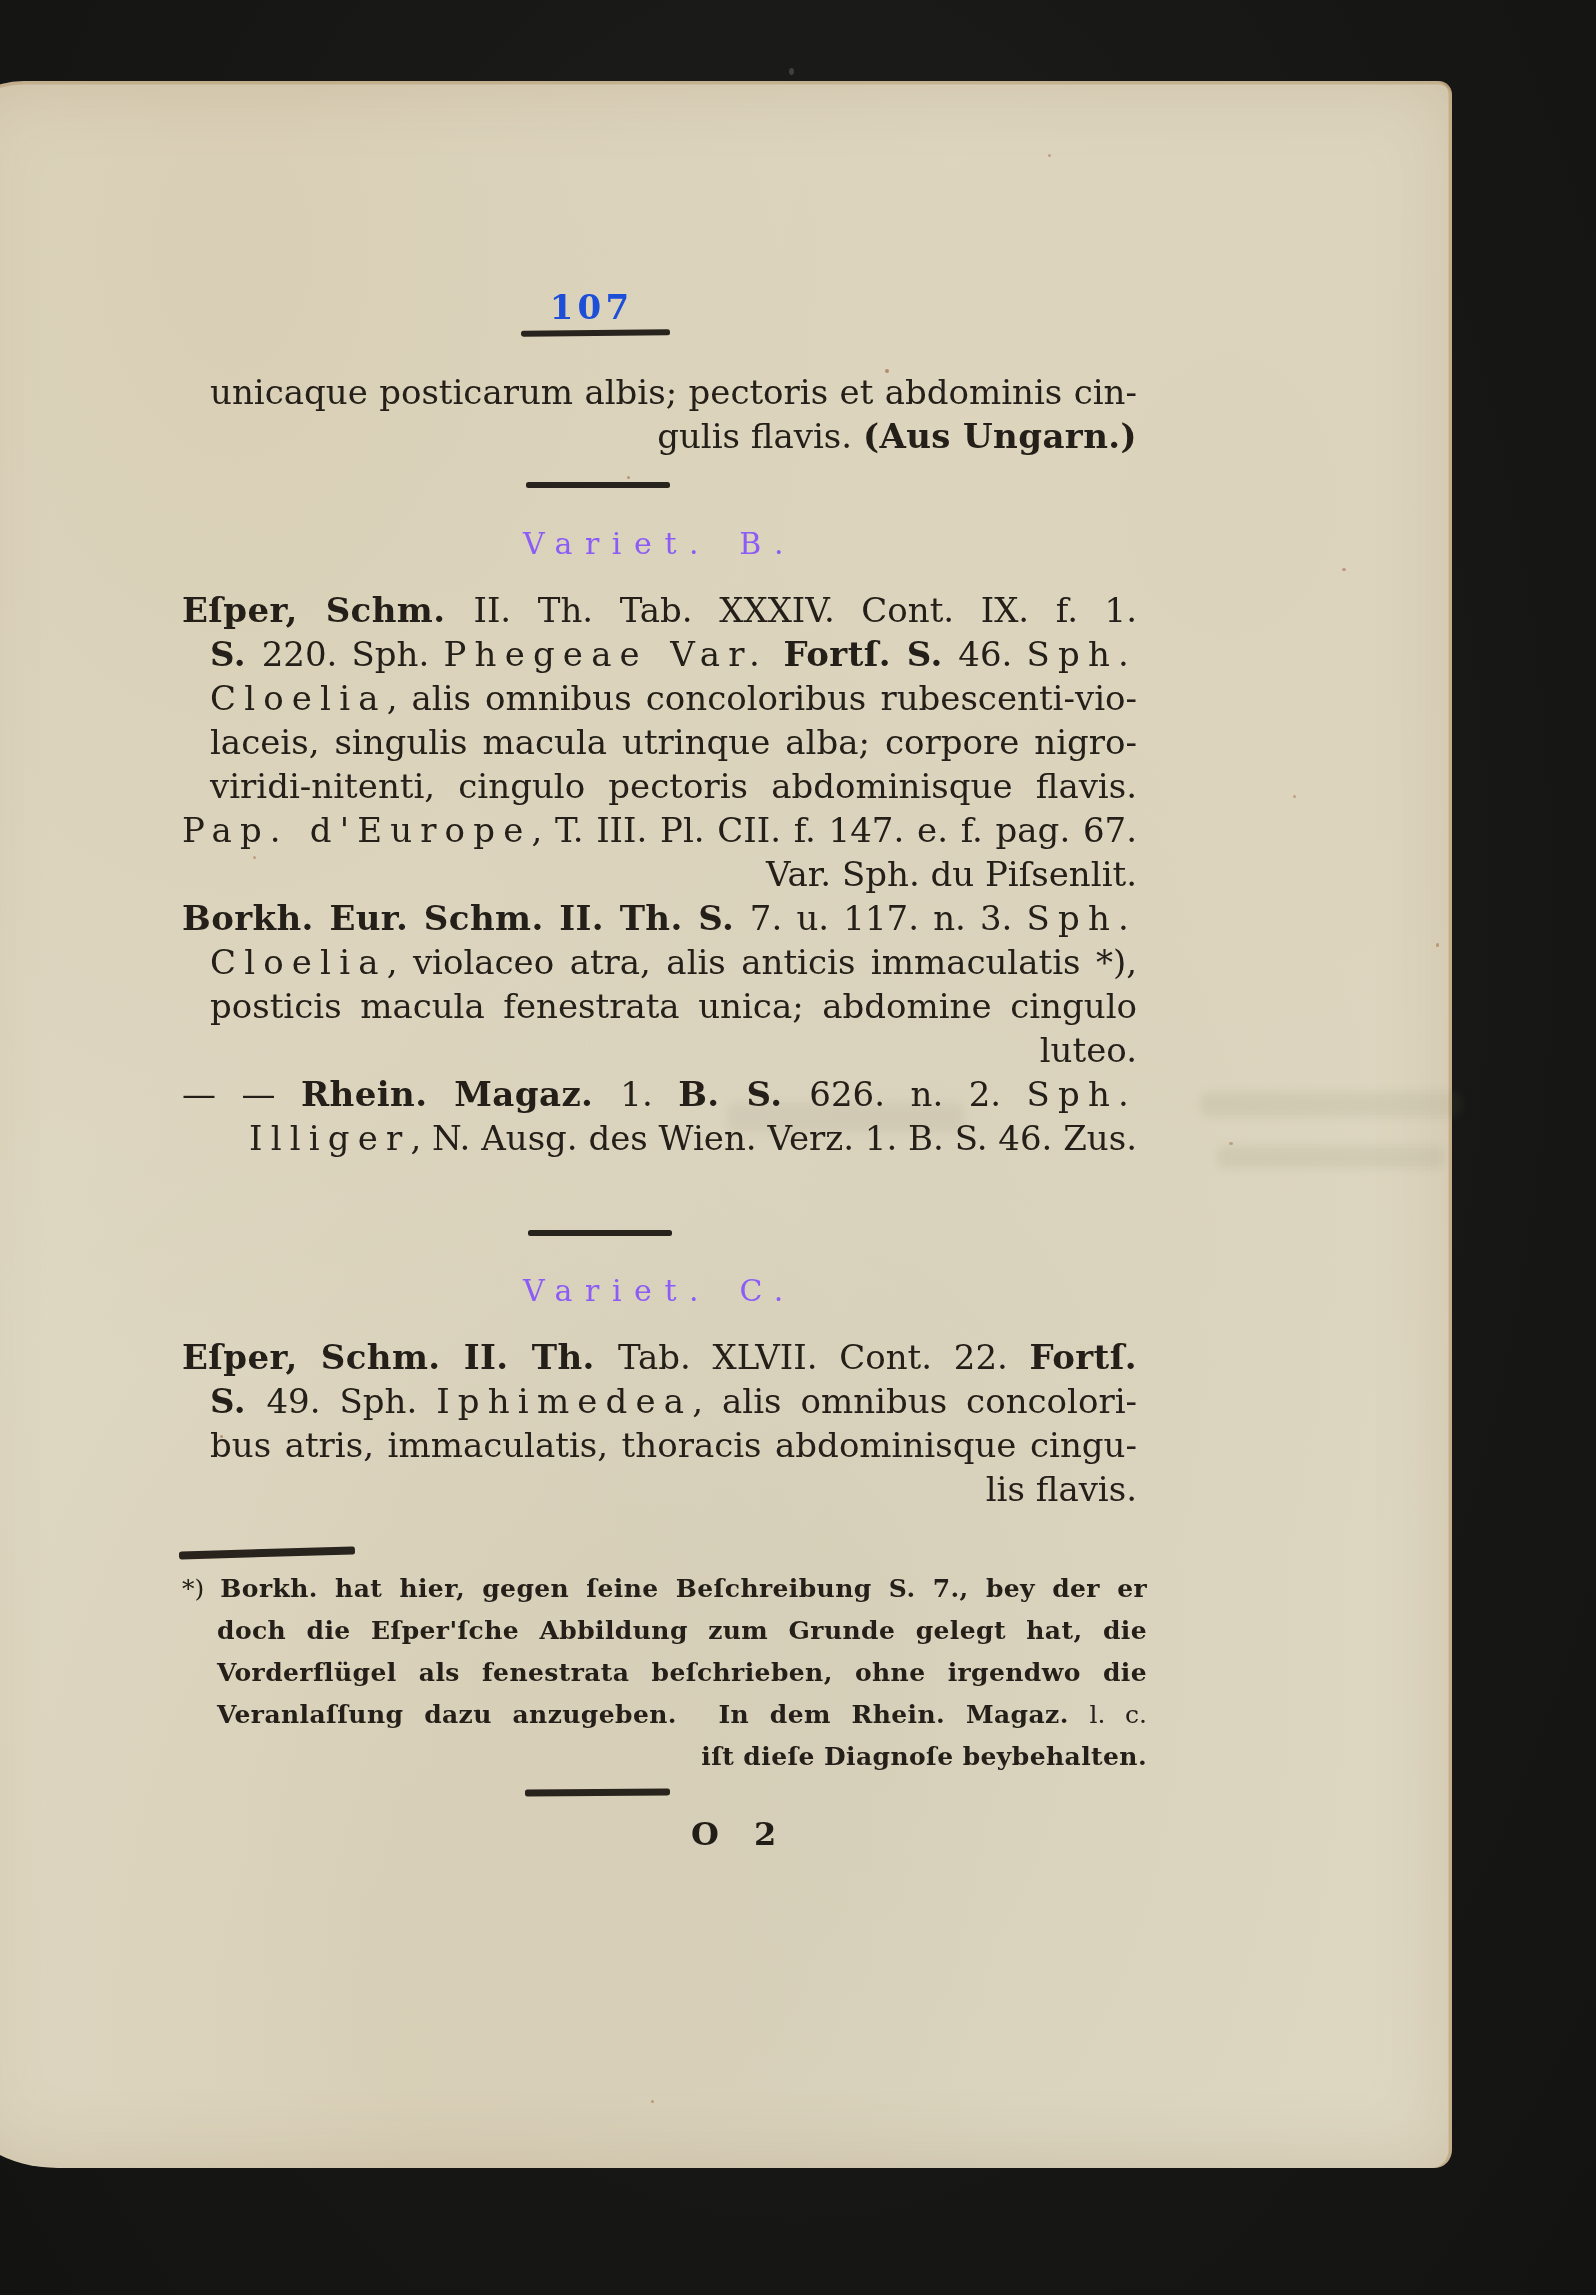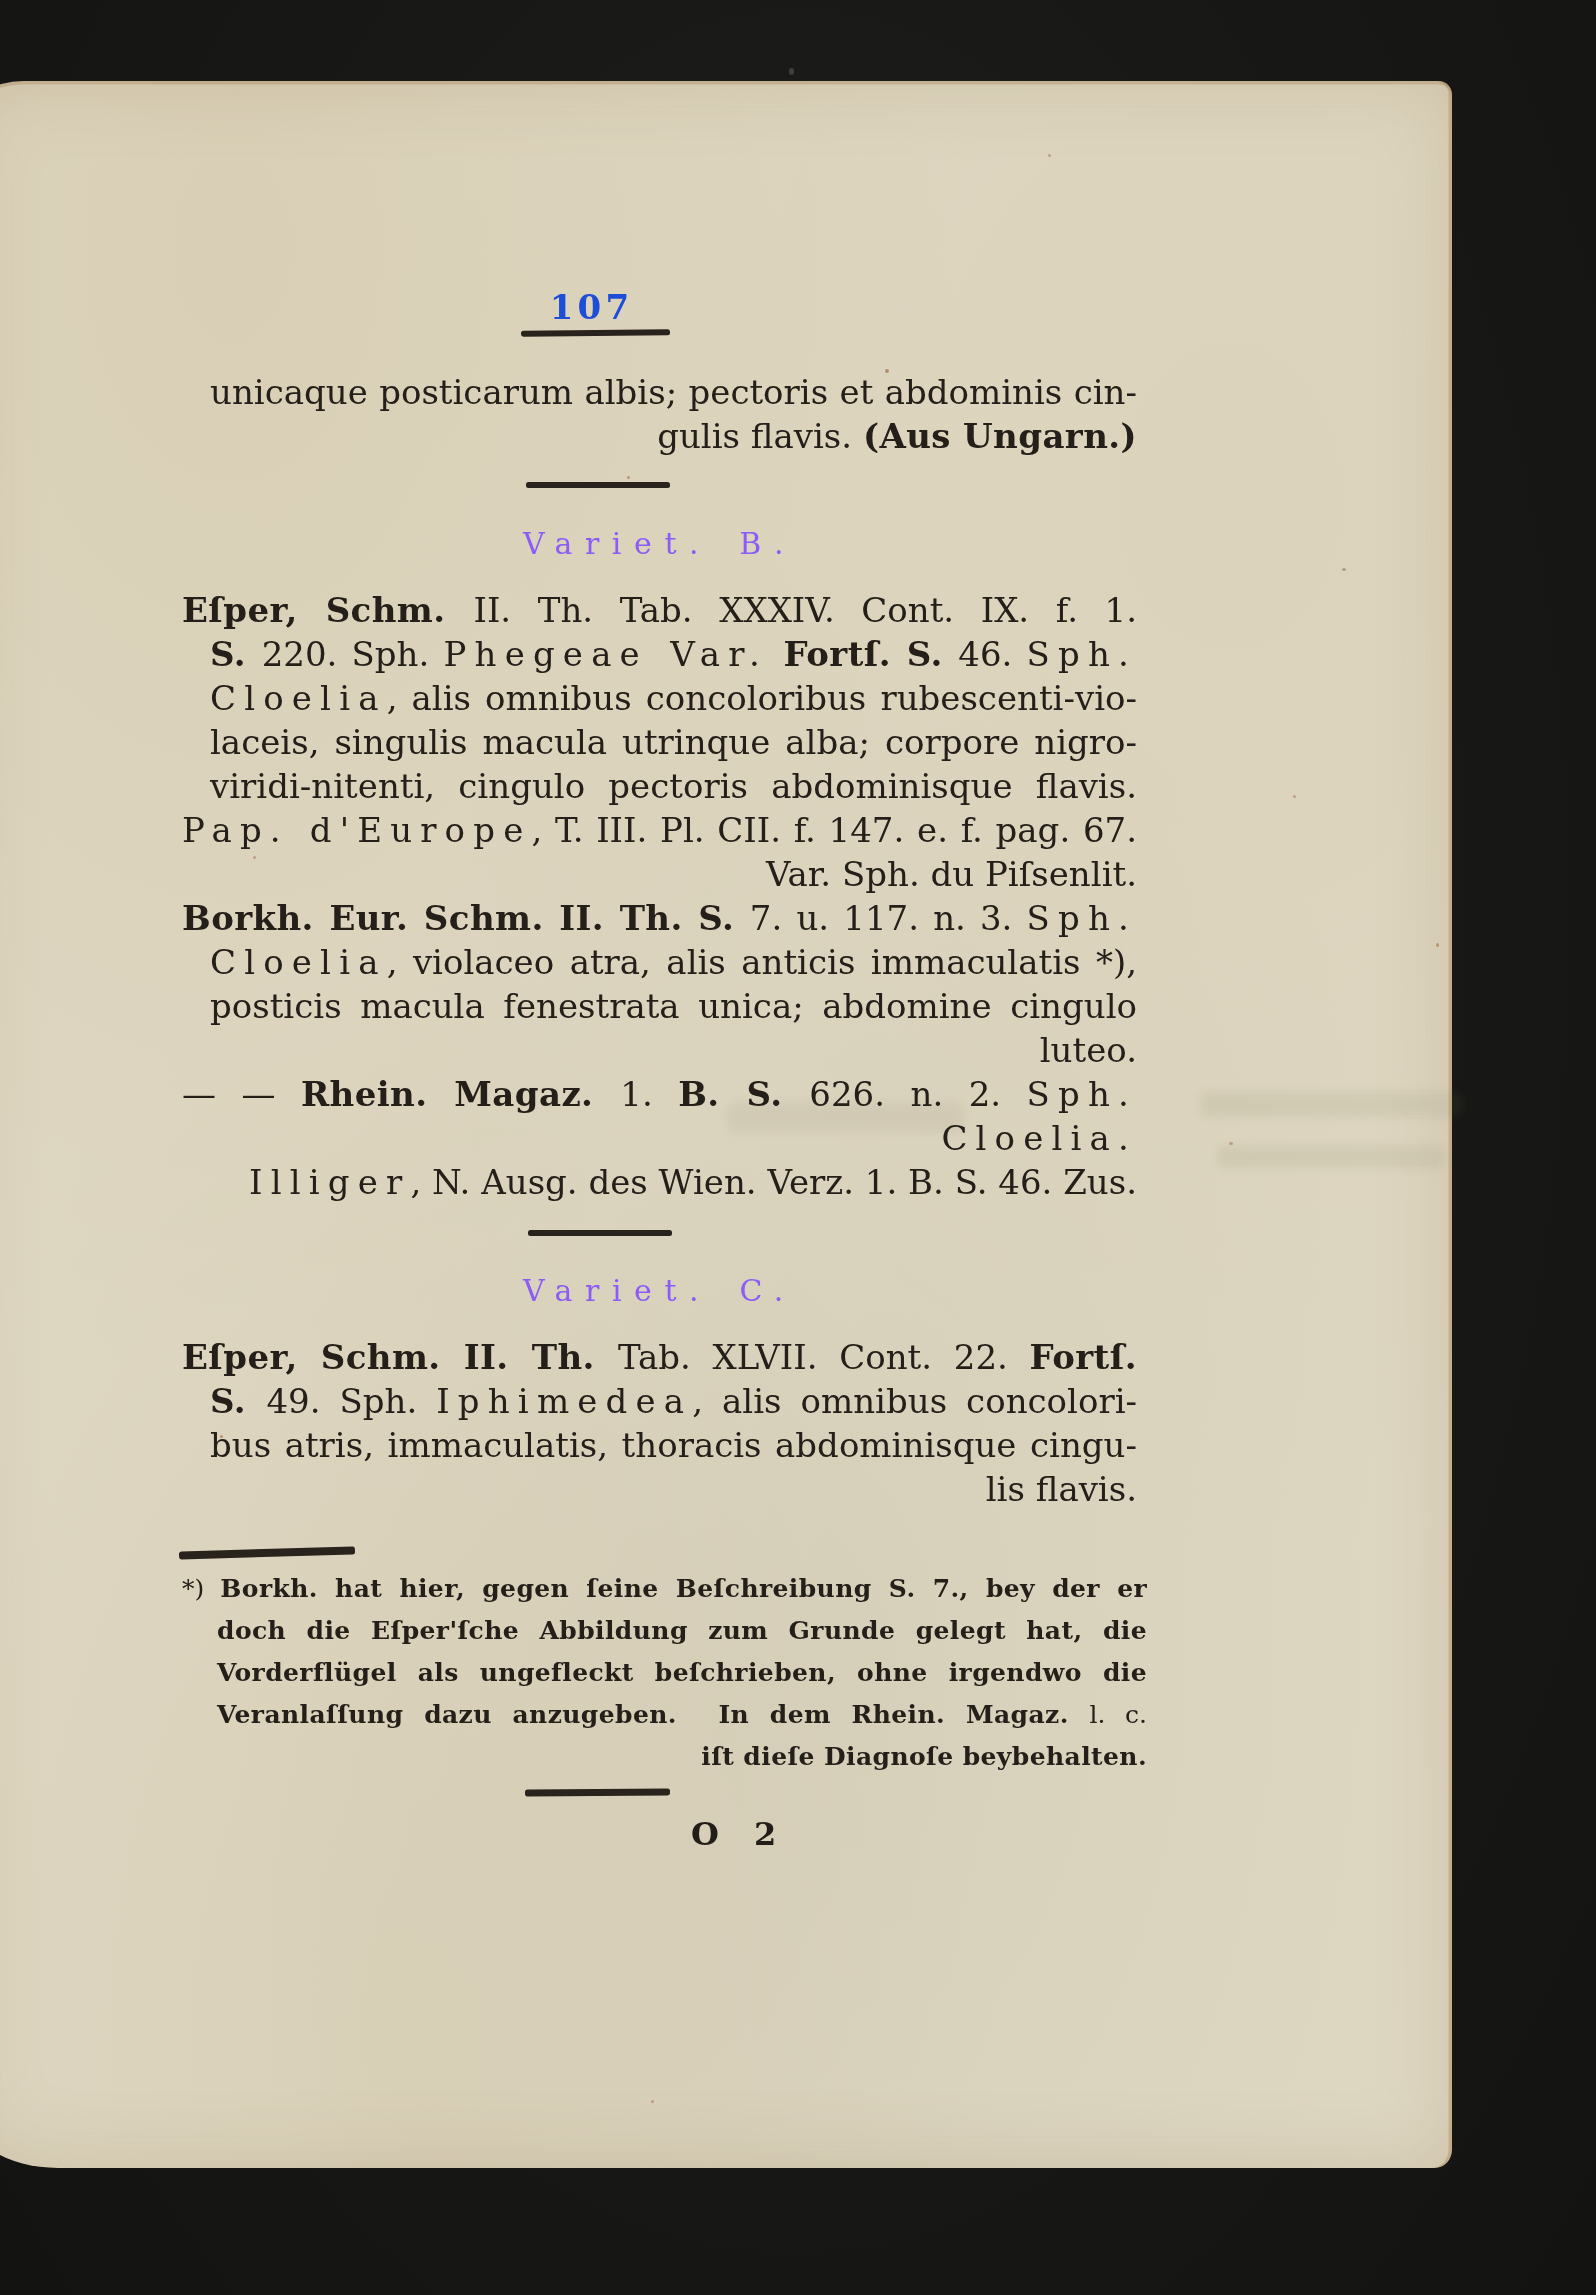--- a/index.html
+++ b/index.html
@@ -96,39 +96,38 @@
       <div class="tline cont just"><span class="sp">Cloelia</span><span class="plain">, alis omnibus concoloribus rubescenti-vio-</span></div>
       <div class="tline cont just"><span class="plain">laceis, singulis macula utrinque alba; corpore nigro-</span></div>
       <div class="tline cont just"><span class="plain">viridi-nitenti, cingulo pectoris abdominisque flavis.</span></div>
       <div class="tline just"><span class="sp">Pap. d'Europe</span><span class="plain">, T. III. Pl. CII. f. 147. e. f. pag. 67.</span></div>
       <div class="tline cont"><span class="plain">Var. Sph. du Piſsenlit.</span></div>
       <div class="tline just"><span class="frak">Borkh. Eur. Schm. II. Th. S. </span><span class="plain">7. u. 117. n. 3. </span><span class="sp">Sph.</span></div>
       <div class="tline cont just"><span class="sp">Cloelia</span><span class="plain">, violaceo atra, alis anticis immaculatis *),</span></div>
       <div class="tline cont just"><span class="plain">posticis macula fenestrata unica; abdomine cingulo</span></div>
       <div class="tline cont"><span class="plain">luteo.</span></div>
       <div class="tline just"><span class="plain">— — </span><span class="frak">Rhein. Magaz. </span><span class="plain">1. </span><span class="frak">B. S. </span><span class="plain">626. n. 2. </span><span class="sp">Sph.</span></div>
-      <div class="tline cont"><span class="sp">Cloelia.</span></div>
       <div class="tline"><span class="sp">Illiger</span><span class="plain">, N. Ausg. des Wien. Verz. 1. B. S. 46. Zus.</span></div>
     </div>
 
   <div class="rule rule-c"></div>
   <div class="heading h-c">Variet. C.</div>
 
   <div class="block entries-c">
       <div class="tline just"><span class="frak">Eſper, Schm. II. Th. </span><span class="plain">Tab. XLVII. Cont. 22. </span><span class="frak">Fortſ.</span></div>
       <div class="tline cont just"><span class="frak">S. </span><span class="plain">49. Sph. </span><span class="sp">Iphimedea</span><span class="plain">, alis omnibus concolori-</span></div>
       <div class="tline cont just"><span class="plain">bus atris, immaculatis, thoracis abdominisque cingu-</span></div>
       <div class="tline cont"><span class="plain">lis flavis.</span></div>
     </div>
 
   <div class="rule rule-fn"></div>
   <div class="block footnote">
       <div class="tline just"><span class="plain">*) </span><span class="frak">Borkh. hat hier, gegen ſeine Beſchreibung S. 7., bey der er</span></div>
       <div class="tline cont just"><span class="frak">doch die Eſper'ſche Abbildung zum Grunde gelegt hat, die</span></div>
-      <div class="tline cont just"><span class="frak">Vorderflügel als ungefleckt beſchrieben, ohne irgendwo die</span></div>
+      <div class="tline cont just"><span class="frak">Vorderflügel als fenestrata beſchrieben, ohne irgendwo die</span></div>
       <div class="tline cont just"><span class="frak">Veranlaſſung dazu anzugeben.  In dem Rhein. Magaz. </span><span class="plain">l. c.</span></div>
       <div class="tline cont"><span class="frak">iſt dieſe Diagnoſe beybehalten.</span></div>
     </div>
 
   <div class="rule rule-end"></div>
   <div class="signature">O 2</div>
 
 </div>
 
 

